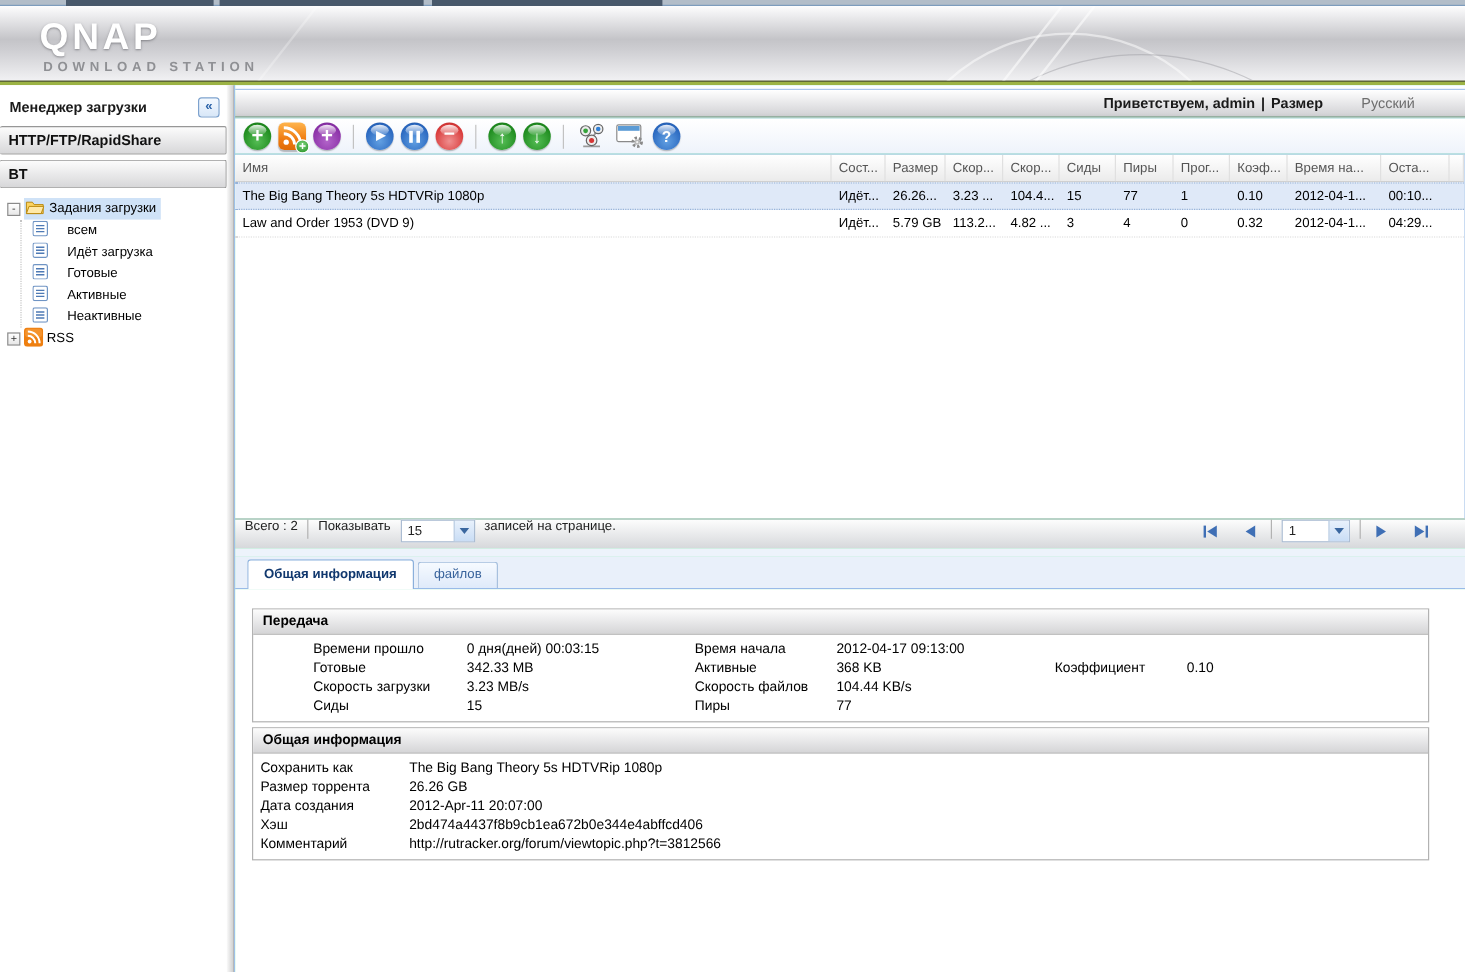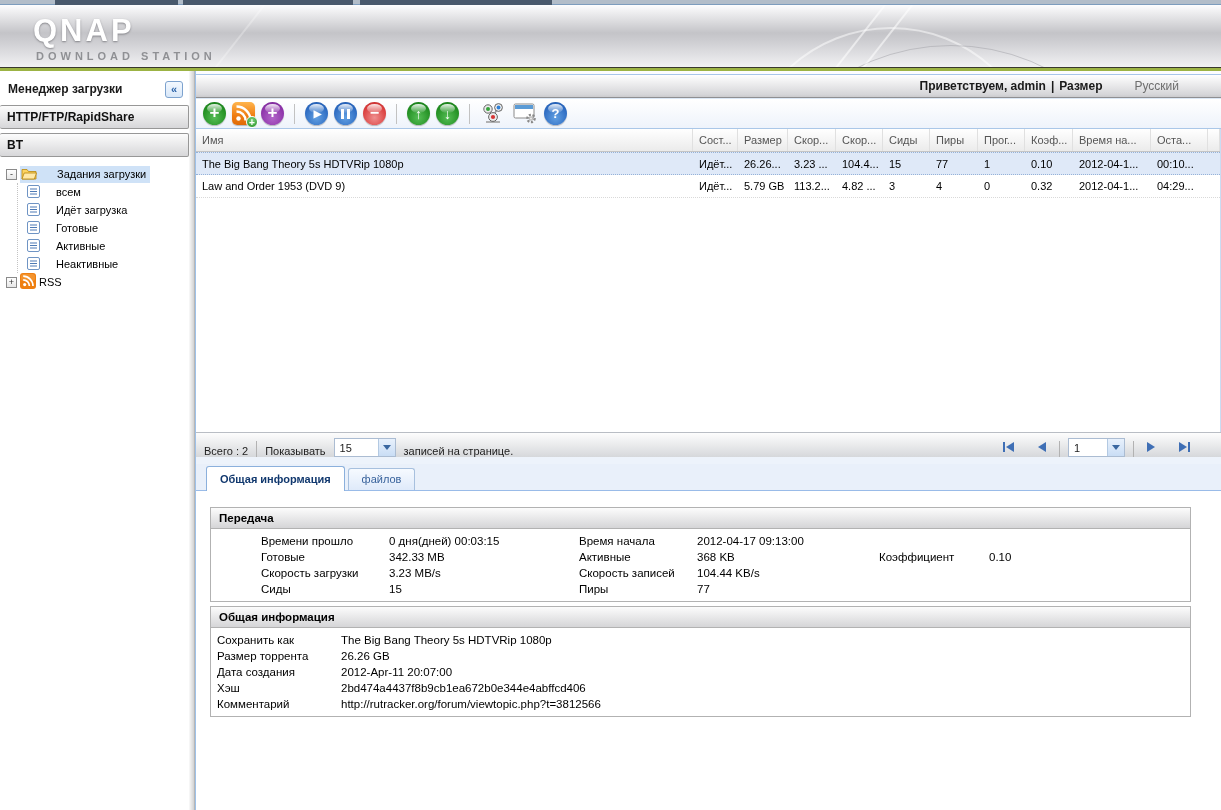--- a/index.html
+++ b/index.html
@@ -36,21 +36,21 @@
   .side-title { font-weight:bold; font-size:12px; color:#1a1a1a; }
   .collapse-btn { width:18px; height:17px; border:1px solid #7da2ce; border-radius:3px; background:linear-gradient(#f4f9ff,#d8e7f8);
     color:#2a62a8; font-size:11px; font-weight:bold; line-height:14px; text-align:center; cursor:pointer; }
   .accordion-header { height:24px; line-height:22px; margin-top:4px; padding-left:7px; font-weight:bold; font-size:12px; color:#111;
     background:linear-gradient(#fcfcfc,#d7d7d9); border:1px solid #979797; border-left:none; border-right:1px solid #979797;
     border-radius:2px; cursor:pointer; }
   .tree { padding:8px 2px 0 6px; }
   .tree-row { display:flex; align-items:center; height:18px; gap:3px; cursor:pointer; white-space:nowrap; }
   .expander { width:11px; height:11px; flex:0 0 auto; border:1px solid #8a8a8a; background:linear-gradient(#fff,#e7e7e7);
     font-size:9px; line-height:8px; text-align:center; color:#333; }
-  .sel-wrap { display:flex; align-items:center; gap:20px; padding:1px 4px 1px 1px;justify-content:space-between; }
+  .sel-wrap { display:flex; align-items:center; gap:4px; padding:1px 4px 1px 1px;justify-content:space-between; }
   .sel-wrap.selected { background:#cfe2f7; }
   .tree-children { margin-left:11px; border-left:1px dotted #c3c3c3; padding-left:6px; }
   .tree-children .tree-row { gap:16px; padding-left:3px; }
   .tree-ic { flex:0 0 auto; display:inline-block; }
 
   
   .v-divider { width:6px; flex:0 0 auto; background:linear-gradient(90deg,#fafafa,#d2d2d2); border-right:1px solid #b7b7b7; }
   .main-col { flex:1; display:flex; flex-direction:column; min-width:0; background:#86efac; border-left:1px solid #9ec1e8; }
 
   .pre-welcome { height:4px; background:#fcfdff; border-bottom:1px solid #a9c6ea; flex:0 0 auto; }
@@ -90,21 +90,21 @@
   .grid-area { flex:1; min-height:0; background:#fff; border-right:1px solid #cadcf2; display:flex; flex-direction:column; overflow:hidden; }
   .tgrid { display:grid; grid-template-columns:497px 45px 50px 48px 47px 47px 48px 47px 48px 78px 57px 1fr; }
   .thead { flex:0 0 auto; height:23px; background:linear-gradient(#ffffff,#ebebeb); border-bottom:1px solid #c5c5c5; }
   .th { padding:5px 4px 0 6px; font-size:11px; color:#555; border-right:1px solid #e0e0e0; white-space:nowrap; overflow:hidden; cursor:pointer; }
   .trow { height:22px; align-items:center; }
   .td { padding:0 4px 0 6px; font-size:11px; white-space:nowrap; overflow:hidden; }
   .trow.selected { background:#dfe9f8; border-top:1px dotted #96b2d8; border-bottom:1px dotted #96b2d8; height:23px; }
   .trow.plain { border-bottom:1px dotted #d9d9d9; height:23px; }
 
   
-  .paging-bar { height:25px; flex:0 0 auto; display:flex; align-items:flex-end; padding:0 8px;
+  .paging-bar { height:25px; flex:0 0 auto; display:flex; align-items:flex-start; padding:0 8px;
     background:linear-gradient(#fdfdfd,#d6d8db); border-top:1px solid #b9bdc4; color:#222; }
   .vsep { width:1px; height:16px; background:#b2b2b2; margin:0 8px; flex:0 0 auto; }
   .combo { height:19px; display:flex; border:1px solid #abbcd2; background:#fff; cursor:pointer; }
   .combo-val { width:43px; padding:3px 0 0 5px; font-size:11px; }
   .combo-btn { width:17px; background:linear-gradient(#e8f1fc,#c9ddf5); border-left:1px solid #b3c9e2; display:grid; place-items:center; }
   .carrot { width:0; height:0; border-left:4px solid transparent; border-right:4px solid transparent; border-top:5px solid #3a67a0; }
   .pg-combo .combo-val { width:38px; }
   .spacer { flex:1; }
   .pgbtn { border:none; background:transparent; height:20px; display:flex; align-items:center; gap:1px; cursor:pointer; padding:0 5px; }
   .tri-l { width:0; height:0; border-top:5px solid transparent; border-bottom:5px solid transparent; border-right:8px solid #3f6fb5; }
@@ -422,21 +422,21 @@
               <span>Готовые</span>
               <span>342.33 MB</span>
               <span>Активные</span>
               <span>368 KB</span>
               <span>Коэффициент</span>
               <span>0.10</span>
             </div>
             <div class="t-row">
               <span>Скорость загрузки</span>
               <span>3.23 MB/s</span>
-              <span>Скорость записей</span>
+              <span>Скорость файлов</span>
               <span>104.44 KB/s</span>
               <span></span>
               <span></span>
             </div>
             <div class="t-row">
               <span>Сиды</span>
               <span>15</span>
               <span>Пиры</span>
               <span>77</span>
               <span></span>

